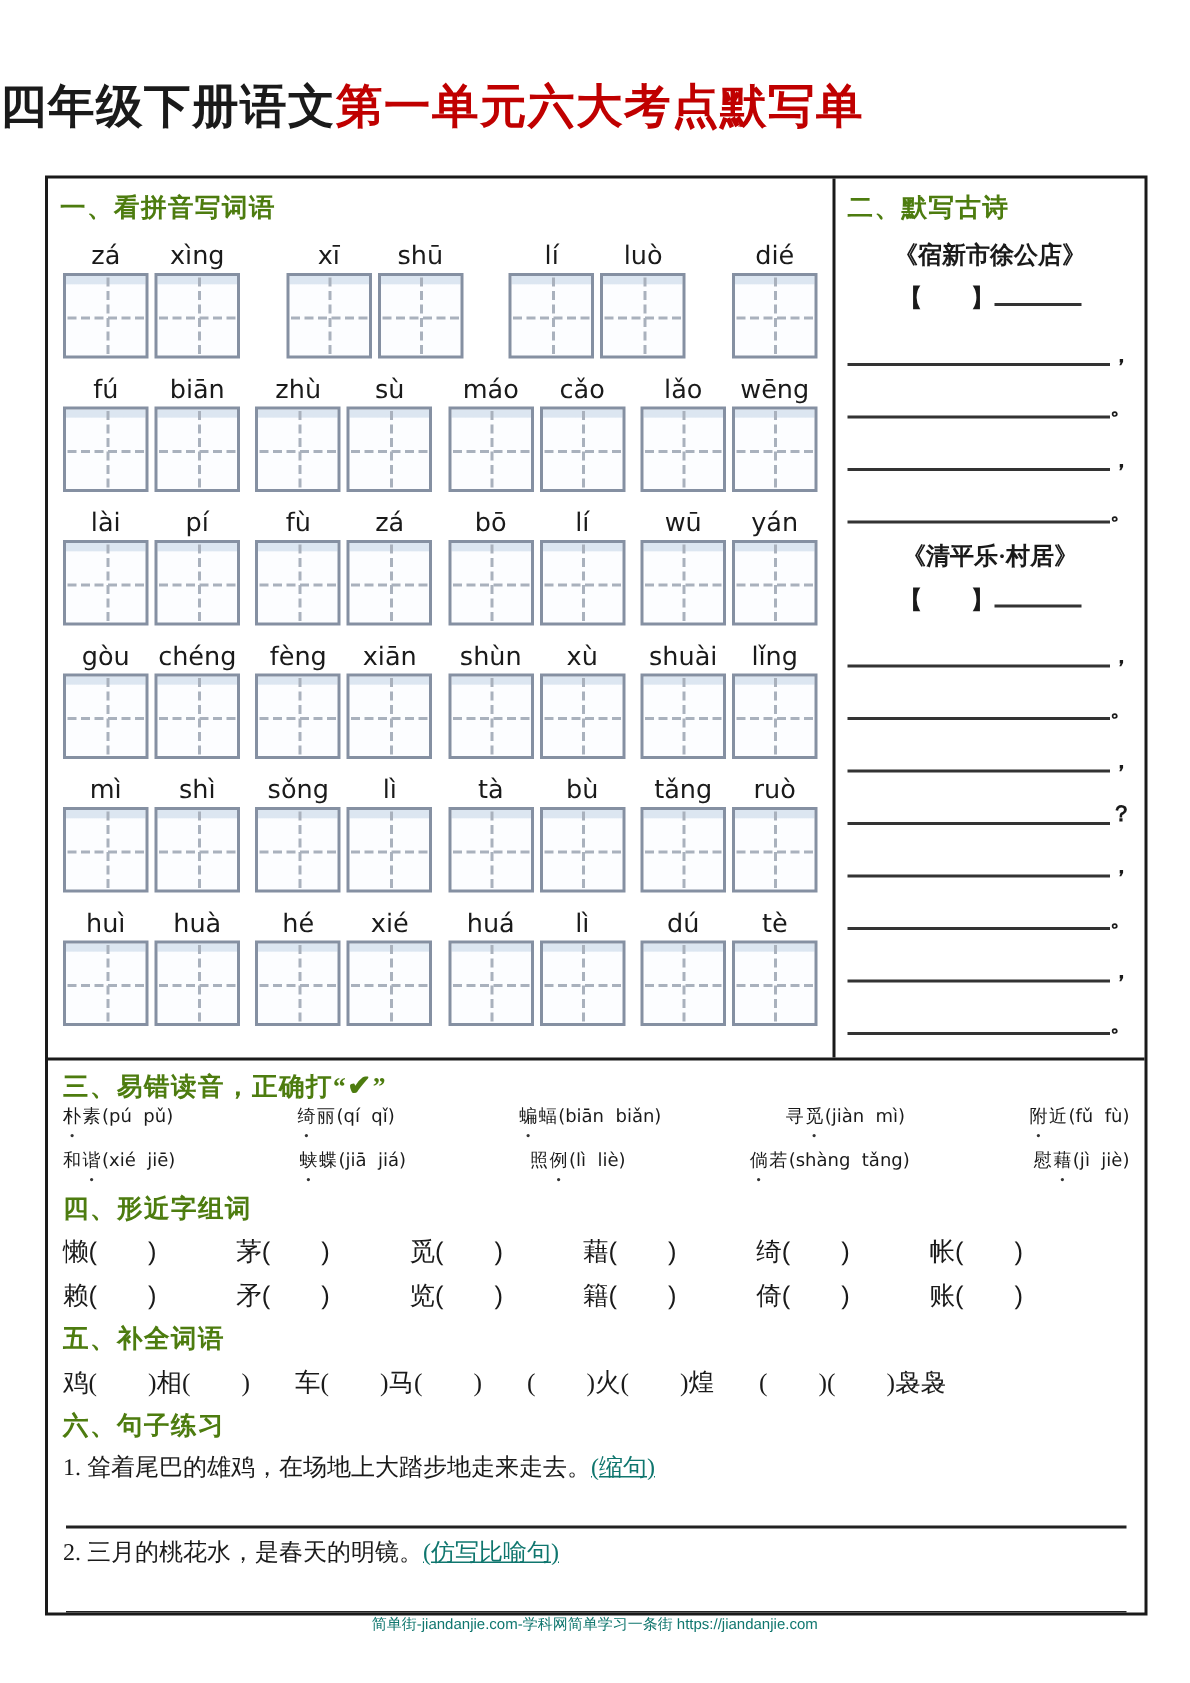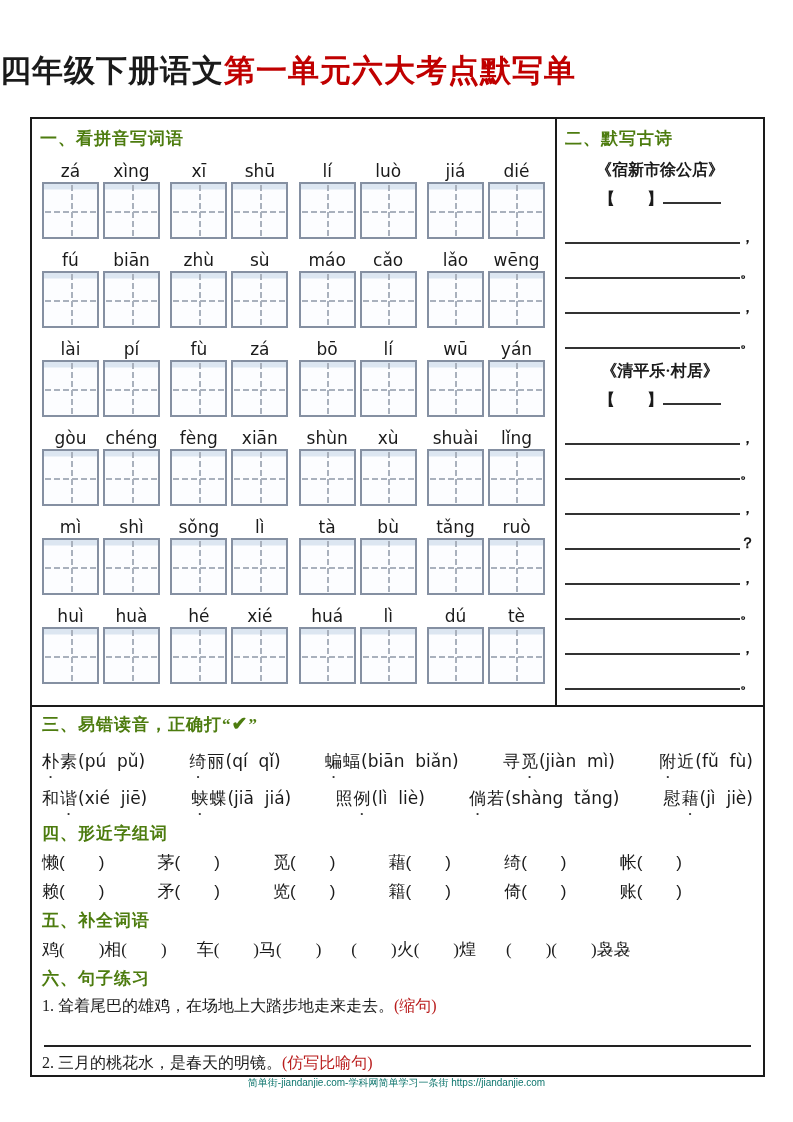--- a/index.html
+++ b/index.html
@@ -42,34 +42,34 @@
   .tzg::before{content:"";position:absolute;left:1px;right:1px;top:50%;border-top:2px dashed #a9b1bd;}
   .tzg::after{content:"";position:absolute;top:1px;bottom:1px;left:50%;border-left:2px dashed #a9b1bd;}
   
   .poem-title{text-align:center;font-weight:bold;font-size:16px;font-family:"Liberation Serif",serif;margin-top:10px;}
   .author-line{text-align:center;font-size:16px;margin-top:8px;height:22px;font-weight:bold;}
   .author-blank{display:inline-block;width:58px;border-bottom:2px solid #333;height:13px;}
   .blank-line{display:flex;align-items:flex-end;height:33px;padding:0 0 2px 0;}
   .blank-line .line{flex:1;border-bottom:2px solid #333;height:1px;}
   .blank-line .punct{width:15px;text-align:right;font-size:15px;line-height:14px;font-weight:bold;}
   
-  .s3-row{display:flex;justify-content:space-between;margin-top:14px;margin-bottom:12px;font-size:17px;}
+  .s3-row{display:flex;justify-content:space-between;margin-bottom:12px;font-size:12px;}
   .word{font-family:"Liberation Serif",serif;letter-spacing:1px;}
   .dotchar{position:relative;}
   .dotchar::after{content:"•";position:absolute;left:50%;transform:translateX(-50%);bottom:-11px;font-size:9px;color:#333;}
   .opts{font-family:"DejaVu Sans",sans-serif;white-space:pre;}
   .checkmark{font-size:19px;}
   
   .s4-row{display:flex;justify-content:space-between;width:640px;margin-top:6px;font-size:17px;font-family:"Liberation Serif",serif;}
   .paren{white-space:pre;font-family:"Liberation Sans",sans-serif;}
   .s5-row{display:flex;margin-top:6px;font-size:17px;font-family:"Liberation Serif",serif;}
   .s5-row span{margin-right:30px;white-space:pre;text-align:right;}
   
   .s6-item{font-size:16px;margin-top:6px;font-family:"Liberation Serif",serif;}
-  .hint{color:#b91c1c;}
+  .hint{color:#0f766e;text-decoration:underline;}
   .ans-line{border-bottom:2px solid #222;height:28px;margin:0 2px 6px 2px;}
   .footer{
     position:absolute;top:1076px;left:0;width:100%;text-align:center;
     color:#0f766e;font-size:10px;
   }
 </style>
 </head>
 <body>
 
 <div class="page-title">
@@ -106,24 +106,20 @@
             <div class="cell">
               <div class="pin">lí</div>
               <div class="tzg"></div>
             </div>
             <div class="cell">
               <div class="pin">luò</div>
               <div class="tzg"></div>
             </div>
           </div>
           <div class="group">
-            <div class="cell">
-              <div class="pin">jiá</div>
-              <div class="tzg"></div>
-            </div>
             <div class="cell">
               <div class="pin">dié</div>
               <div class="tzg"></div>
             </div>
           </div>
         </div>
         <div class="pinyin-row">
           <div class="group">
             <div class="cell">
               <div class="pin">fú</div>

